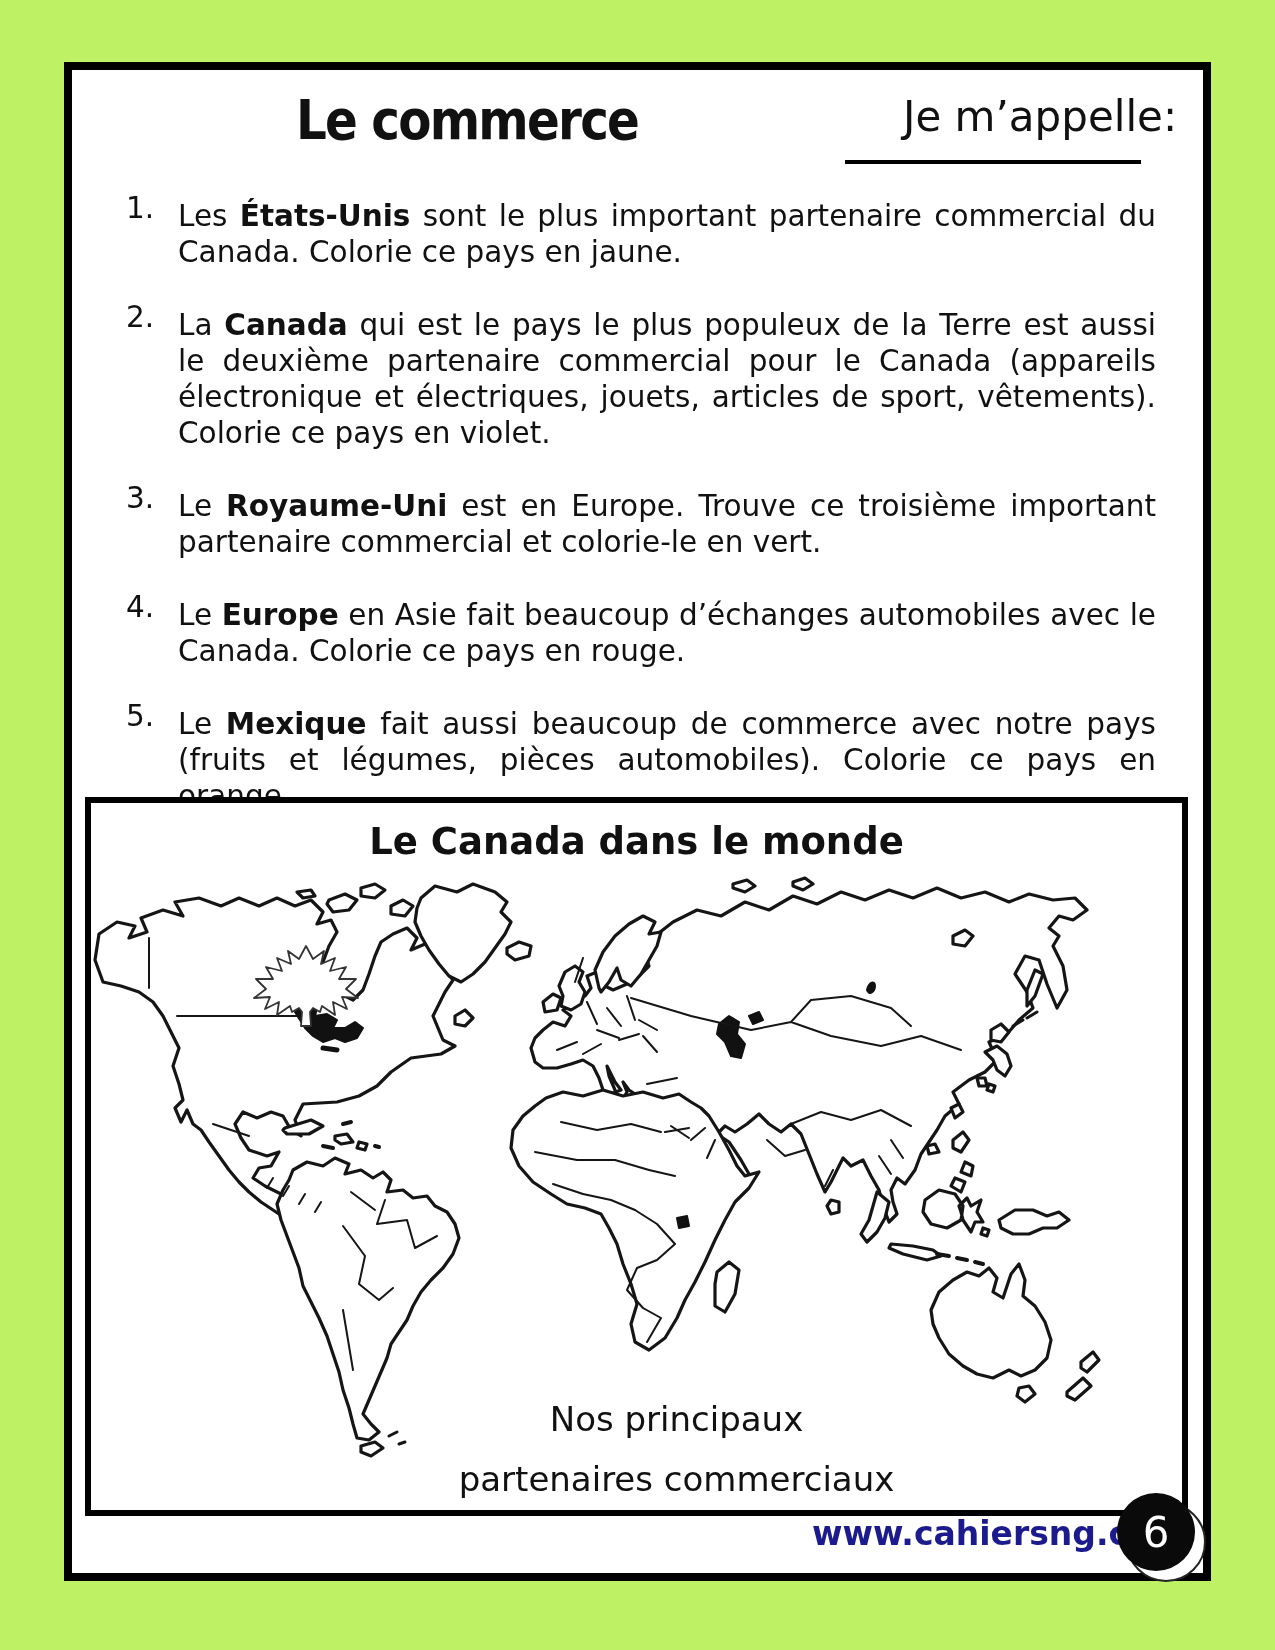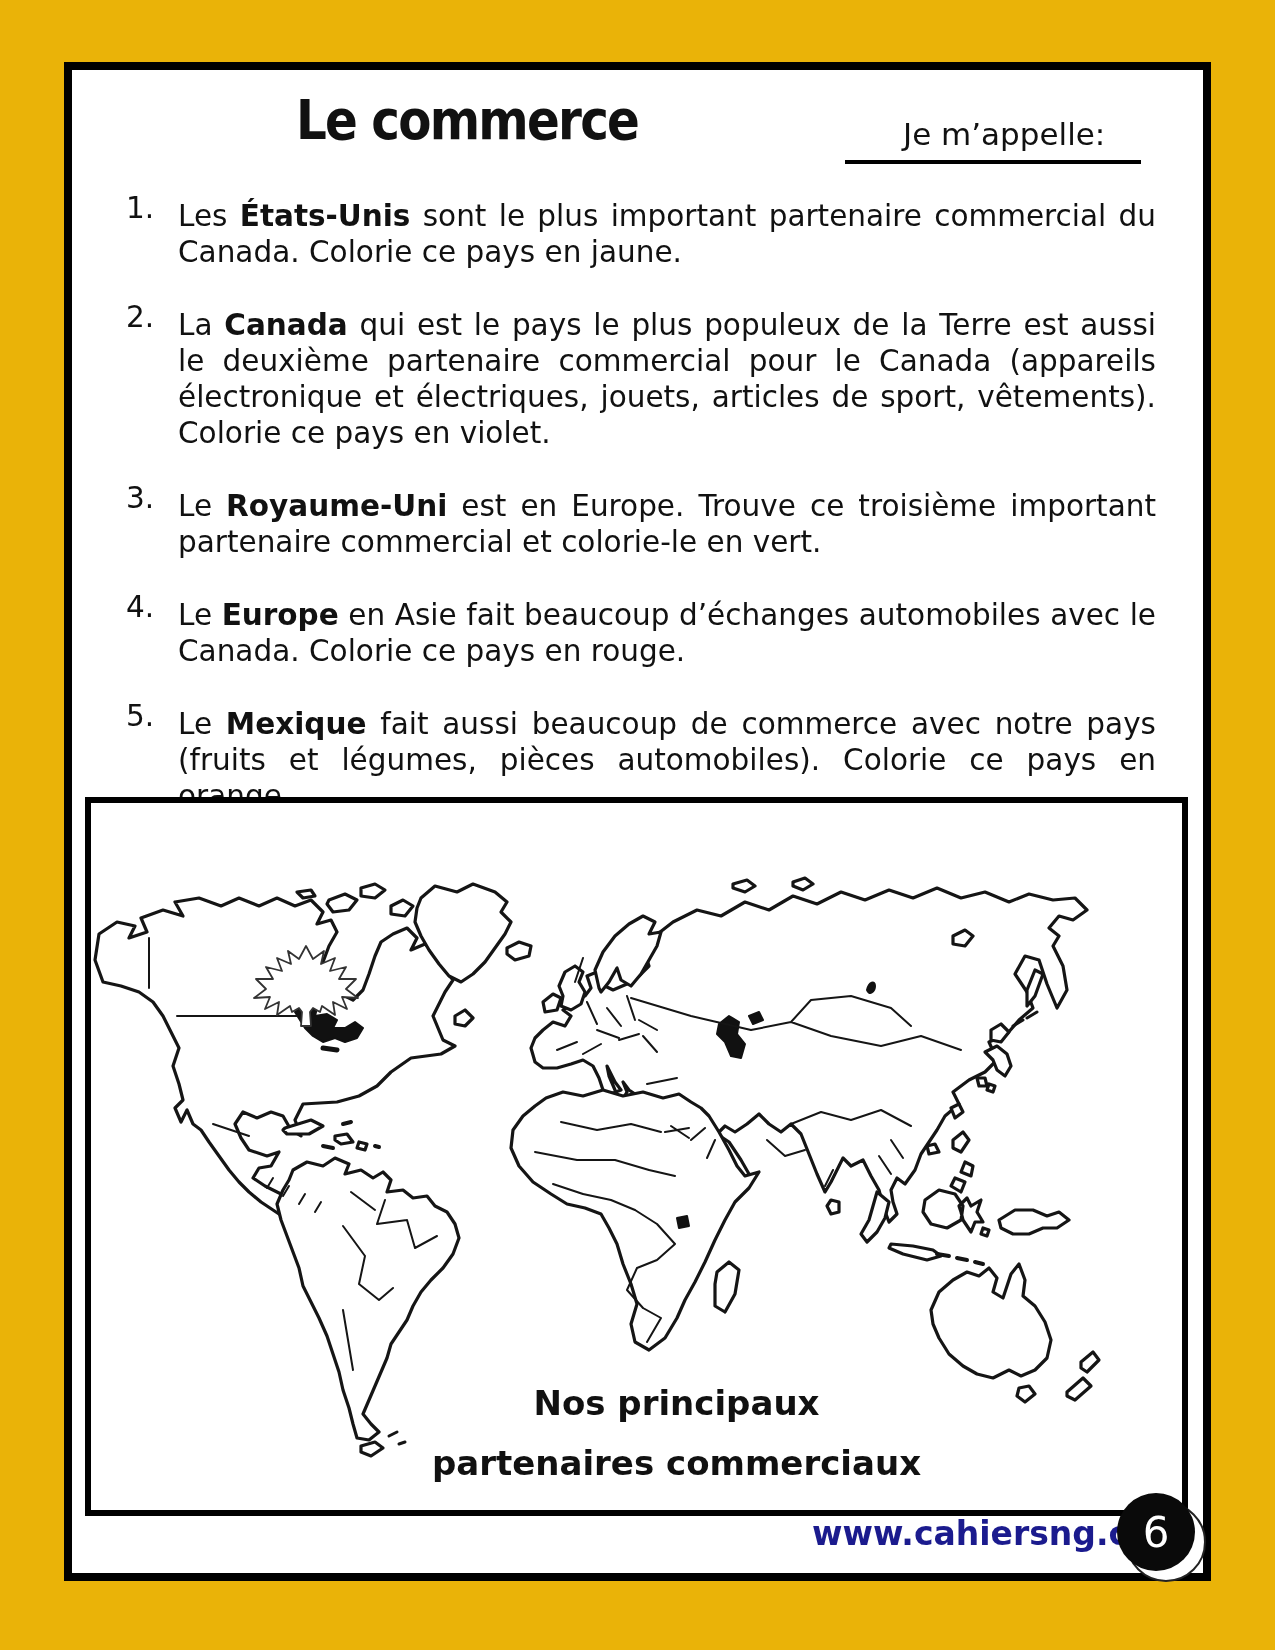--- a/index.html
+++ b/index.html
@@ -1,35 +1,35 @@
 <!DOCTYPE html>
 <html><head>
 <meta charset="utf-8">
 <style>
   html,body{margin:0;padding:0;background:#fff;}
-  .sheet{position:relative;width:1275px;height:1650px;background:#eab308;overflow:hidden;
+  .sheet{position:relative;width:1275px;height:1650px;background:#bef264;overflow:hidden;
          font-family:"DejaVu Sans",sans-serif;color:#111;}
   .page-border{position:absolute;left:64px;top:62px;width:1147px;height:1519px;
                border:8px solid #000;box-sizing:border-box;background:#fff;}
   .main-title{position:absolute;left:296px;top:88px;font-size:55px;font-weight:bold;
               letter-spacing:-2px;transform:scaleX(.88);transform-origin:left top;white-space:nowrap;}
-  .name-label{position:absolute;left:903px;top:116px;font-size:31px;white-space:nowrap;}
+  .name-label{position:absolute;left:903px;top:92px;font-size:42px;white-space:nowrap;}
   .name-line{position:absolute;left:845px;top:160px;width:296px;height:0;border-top:4px solid #000;}
   .instructions{position:absolute;left:126px;top:190px;width:1038px;}
   .item{display:flex;margin-bottom:21px;font-size:29.5px;line-height:36px;}
   .item .num{flex:0 0 44px;}
   .item .txt{flex:1;text-align:justify;margin:8px;}
   .item .txt b{font-weight:bold;}
   .map-frame{position:absolute;left:85px;top:797px;width:1103px;height:719px;
              border:6px solid #000;box-sizing:border-box;background:#fff;}
   .map-title{position:absolute;left:0;right:0;top:17px;text-align:center;font-size:37px;
              font-weight:bold;}
   .world-svg{position:absolute;left:0;top:37px;}
   .map-caption{position:absolute;left:50%;margin-left:40px;transform:translateX(-50%);
-               text-align:center;font-weight:bold;font-size:34px;white-space:nowrap;}
+               text-align:center;font-weight:normal;font-size:34px;white-space:nowrap;margin-top:16px;}
   .cap1{top:580px;} .cap2{top:640px;text-align:center;}
   .footer-copy{position:absolute;left:178px;top:1518px;font-size:31px;}
   .footer-url{position:absolute;left:812px;top:1514px;font-size:33px;font-weight:bold;
               color:#1b1b8e;text-decoration:none;}
   .page-ring{position:absolute;left:1126px;top:1502px;width:76px;height:76px;border-radius:50%;
              border:2px solid #222;background:#fff;}
   .page-circle{position:absolute;left:1117px;top:1493px;width:78px;height:78px;border-radius:50%;
                background:#0a0a0a;color:#fff;font-size:42px;display:flex;align-items:center;
                justify-content:center;}
 </style>
@@ -60,20 +60,21 @@
       <span class="num">4.</span>
       <p class="txt"><span>Le </span><b>Europe</b><span> en Asie fait beaucoup d’échanges automobiles avec le Canada. Colorie ce pays en rouge.</span></p>
     </div>
     <div class="item">
       <span class="num">5.</span>
       <p class="txt"><span>Le </span><b>Mexique</b><span>  fait aussi beaucoup de commerce avec notre pays (fruits et légumes, pièces automobiles). Colorie ce pays en orange.</span></p>
     </div>
   </div>
 
   <div class="map-frame">
+    <div class="map-title">Le Canada dans le monde</div>
 
     <svg class="world-svg" width="1091" height="640" viewBox="0 0 1091 640" fill="#fff" stroke="#151515" stroke-width="3.2" stroke-linejoin="round" stroke-linecap="round">
 
       <path d="M8,94 L26,82 44,86 38,98 56,92 50,78 72,70 92,76 84,62 108,58 130,66 148,58 168,66 186,58 204,66 220,60 232,72 226,84 240,80 246,92 238,106 232,122 238,140 250,154 262,160 272,150 278,134 284,116 290,102 302,94 316,88 326,98 320,110 334,104 346,114 352,128 362,140 354,152 348,164 342,176 352,200 364,206 350,214 320,218 300,232 286,246 268,256 246,262 212,264 204,280 210,296 200,290 192,276 180,272 166,278 152,272 144,284 150,298 158,310 176,316 188,312 180,326 168,328 162,338 174,346 186,352 198,358 210,366 222,370 234,376 246,382 242,392 230,390 218,392 206,386 194,378 182,370 170,362 158,352 148,342 138,330 128,316 118,302 110,290 102,284 96,270 90,282 84,268 92,260 88,244 82,226 88,208 80,192 72,176 62,162 48,152 30,146 12,142 4,120 Z"></path>
 
       <path d="M238,60 l16,-6 12,6 -8,10 -16,2 -6,-8 z M270,48 l14,-4 10,6 -10,8 -14,-2 z M300,66 l12,-6 10,6 -8,10 -14,-2 z M206,52 l14,-2 4,6 -12,2 z"></path>
       <path d="M364,176 l10,-6 8,8 -8,8 -10,-2 z"></path>
 
       <path d="M194,288 l26,-8 12,6 -14,8 -22,0 -4,-4 z M244,296 l12,-2 6,8 -12,2 -6,-4 z M268,302 l8,2 -2,6 -8,-2 z"></path>
       <path fill="none" stroke-width="4" d="M232,306 l10,2 M252,284 l8,-2 M284,306 l4,1"></path>

